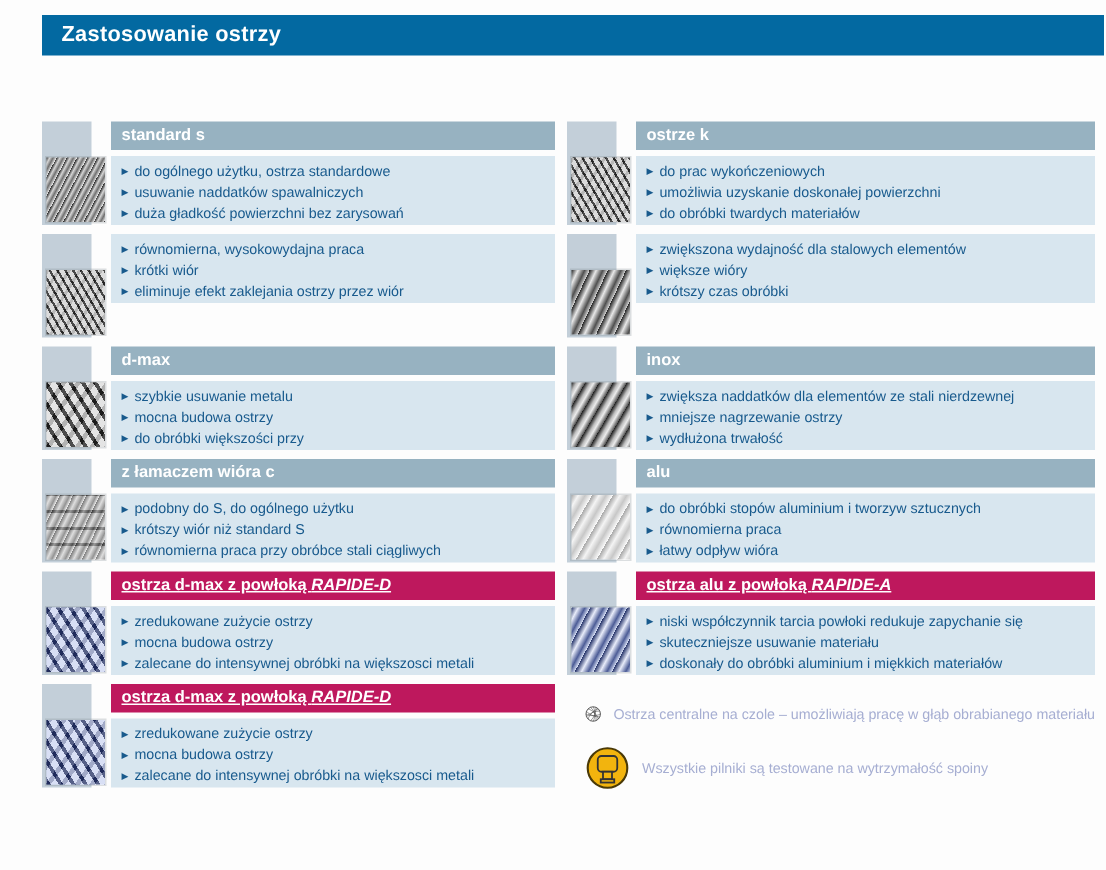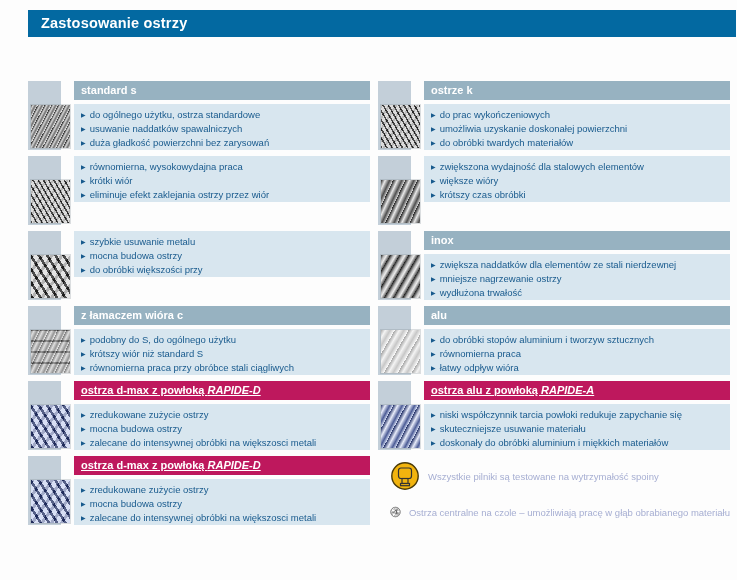--- a/index.html
+++ b/index.html
@@ -76,20 +76,21 @@
             <div class="bullet"><span class="arr">▶</span><span>krótki wiór</span></div>
             <div class="bullet"><span class="arr">▶</span><span>eliminuje efekt zaklejania ostrzy przez wiór</span></div>
           </div>
         </div>
       </div>
 
       <div class="burr-row">
         <div class="thumb-bg"></div>
         <div class="thumb-img tex-diamond-coarse"></div>
         <div class="row-body">
+          <div class="row-header"><span>d-max</span><i></i></div>
           <div class="row-content">
             <div class="bullet"><span class="arr">▶</span><span>szybkie usuwanie metalu</span></div>
             <div class="bullet"><span class="arr">▶</span><span>mocna budowa ostrzy</span></div>
             <div class="bullet"><span class="arr">▶</span><span>do obróbki większości przy</span></div>
           </div>
         </div>
       </div>
 
       <div class="burr-row">
         <div class="thumb-bg"></div>
@@ -192,42 +193,42 @@
           <div class="row-header rapide"><span>ostrza alu z powłoką </span><i>RAPIDE-A</i></div>
           <div class="row-content">
             <div class="bullet"><span class="arr">▶</span><span>niski współczynnik tarcia powłoki redukuje zapychanie się</span></div>
             <div class="bullet"><span class="arr">▶</span><span>skuteczniejsze usuwanie materiału</span></div>
             <div class="bullet"><span class="arr">▶</span><span>doskonały do obróbki aluminium i miękkich materiałów</span></div>
           </div>
         </div>
       </div>
 
       <div class="notes">
-        <div class="note">
-          <svg width="30" height="30" viewBox="0 0 30 30">
-            <circle cx="15" cy="15" r="13.2" fill="#f2b40e" stroke="#4a3a08" stroke-width="1.4"></circle>
-            <rect x="8.5" y="7" width="13" height="10.5" rx="2.5" fill="#f2b40e" stroke="#333" stroke-width="1.2"></rect>
-            <rect x="12" y="17.5" width="6" height="5" fill="#f2b40e" stroke="#333" stroke-width="1.2"></rect>
-            <rect x="10.5" y="22.5" width="9" height="2.2" fill="#f2b40e" stroke="#333" stroke-width="1.2"></rect>
-          </svg>
-          <span class="txt">Wszystkie pilniki są testowane na wytrzymałość spoiny</span>
-        </div>
         <div class="note">
           <svg width="30" height="30" viewBox="0 0 30 30">
             <circle cx="15" cy="15" r="13.2" fill="#ffffff" stroke="#2a2a2a" stroke-width="1.4"></circle>
             <g fill="none" stroke="#3a3a3a" stroke-width="0.9">
               <path d="M15 2 C 19 8, 19 22, 15 28"></path>
               <path d="M15 2 C 11 8, 11 22, 15 28" transform="rotate(45,15,15)"></path>
               <path d="M15 2 C 19 8, 19 22, 15 28" transform="rotate(90,15,15)"></path>
               <path d="M15 2 C 11 8, 11 22, 15 28" transform="rotate(135,15,15)"></path>
               <path d="M15 2 C 19 8, 19 22, 15 28" transform="rotate(22,15,15)"></path>
               <path d="M15 2 C 11 8, 11 22, 15 28" transform="rotate(67,15,15)"></path>
               <path d="M15 2 C 19 8, 19 22, 15 28" transform="rotate(112,15,15)"></path>
               <path d="M15 2 C 11 8, 11 22, 15 28" transform="rotate(157,15,15)"></path>
             </g>
           </svg>
           <span class="txt">Ostrza centralne na czole – umożliwiają pracę w głąb obrabianego materiału</span>
         </div>
+        <div class="note">
+          <svg width="30" height="30" viewBox="0 0 30 30">
+            <circle cx="15" cy="15" r="13.2" fill="#f2b40e" stroke="#4a3a08" stroke-width="1.4"></circle>
+            <rect x="8.5" y="7" width="13" height="10.5" rx="2.5" fill="#f2b40e" stroke="#333" stroke-width="1.2"></rect>
+            <rect x="12" y="17.5" width="6" height="5" fill="#f2b40e" stroke="#333" stroke-width="1.2"></rect>
+            <rect x="10.5" y="22.5" width="9" height="2.2" fill="#f2b40e" stroke="#333" stroke-width="1.2"></rect>
+          </svg>
+          <span class="txt">Wszystkie pilniki są testowane na wytrzymałość spoiny</span>
+        </div>
       </div>
 
     </div>
   </div>
 </div>
 
 </body></html>

